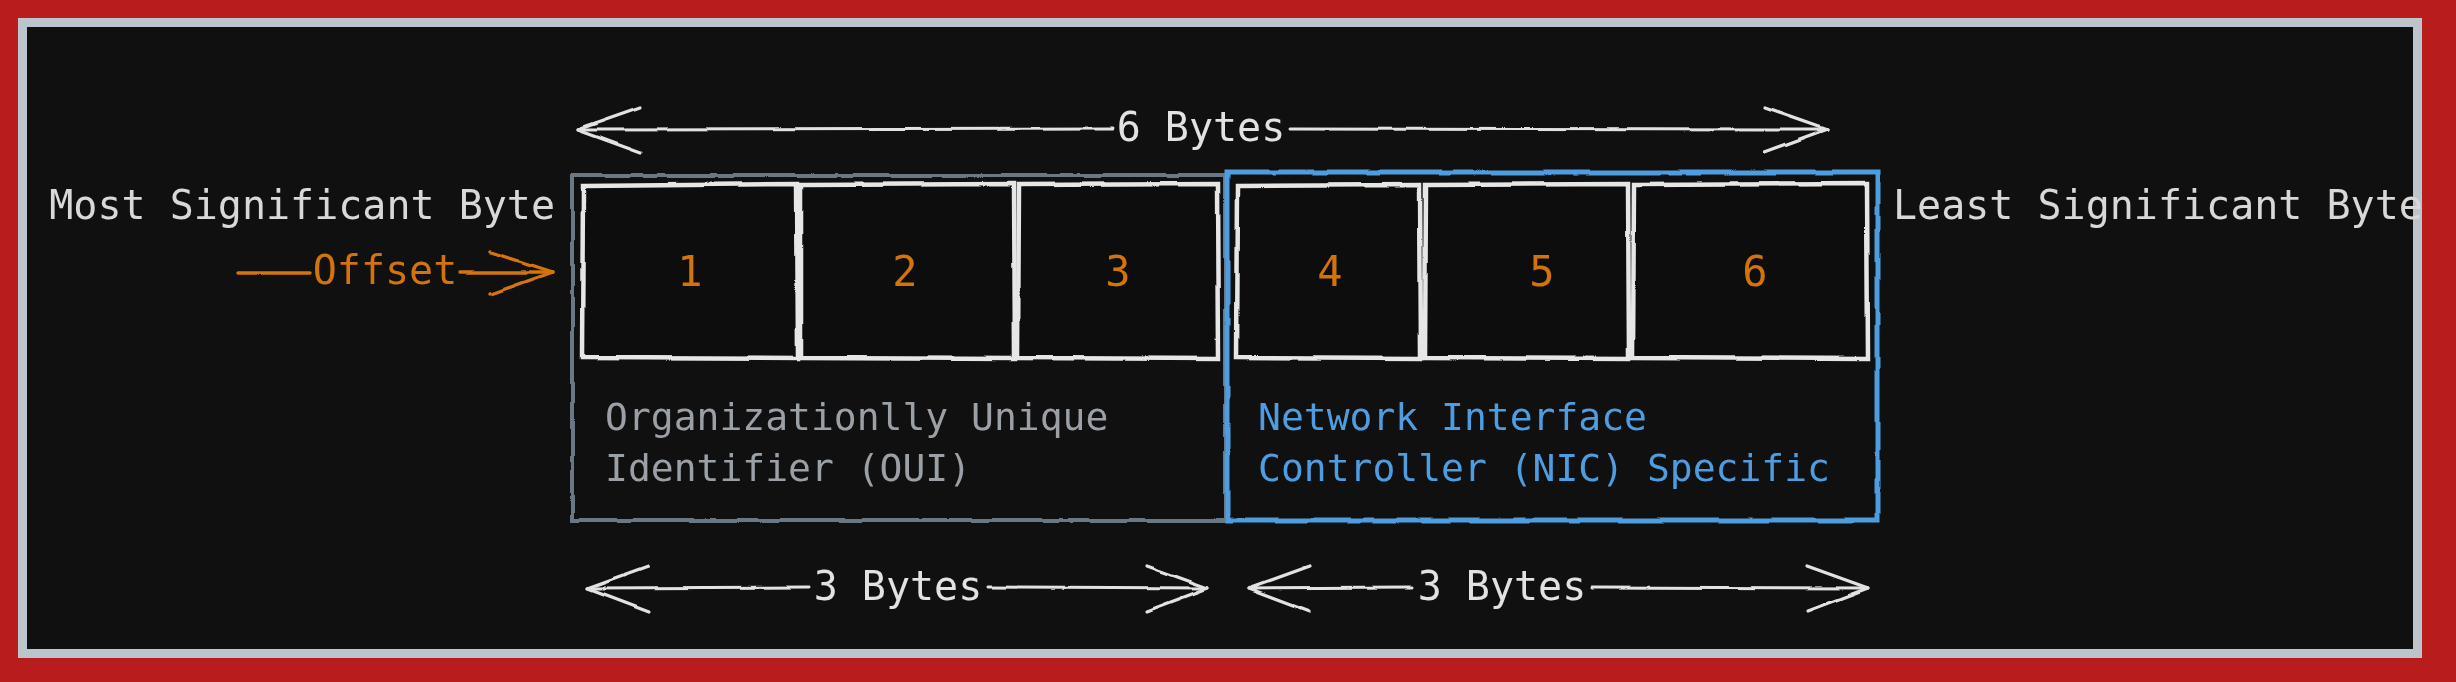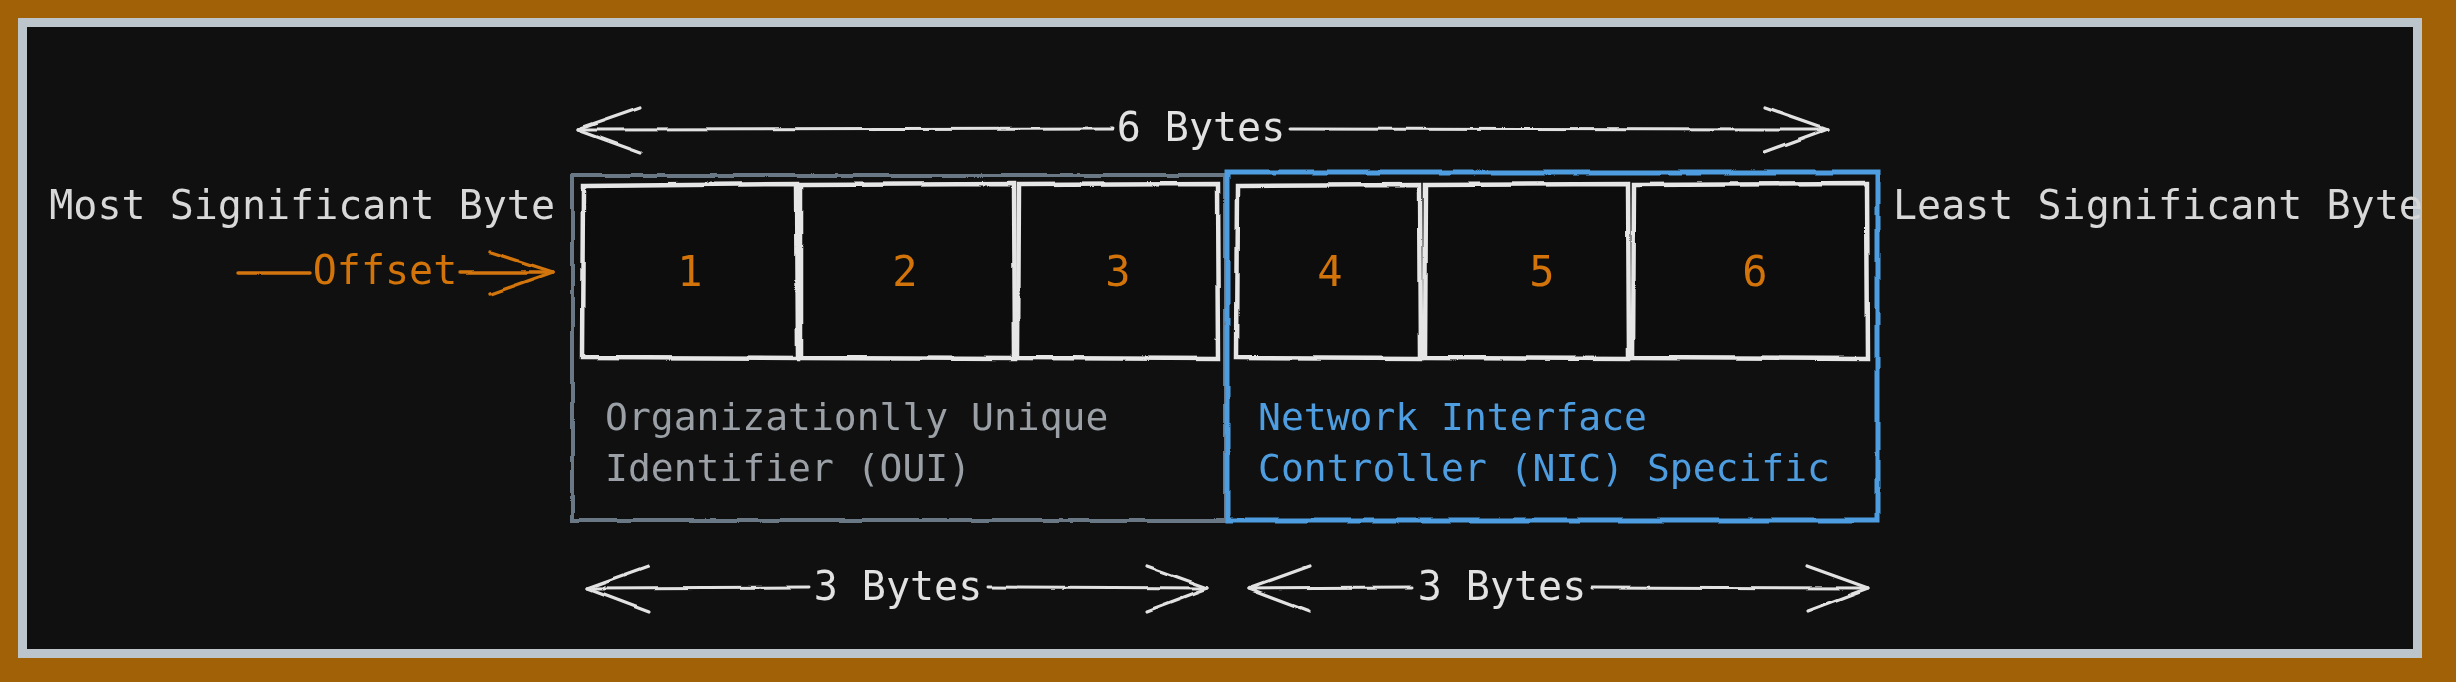--- a/index.html
+++ b/index.html
@@ -10,21 +10,21 @@
   body {
     width: 2456px;
     height: 682px;
     overflow: hidden;
     font-family: "DejaVu Sans Mono", "Liberation Mono", monospace;
   }
   #stage {
     position: relative;
     width: 2456px;
     height: 682px;
-    background: #a16207;
+    background: #b91c1c;
   }
   
   #figure-frame {
     position: absolute;
     left: 18px;
     top: 18px;
     width: 2404px;
     height: 640px;
     border: 9px solid #bcc4cc;
     box-sizing: border-box;

